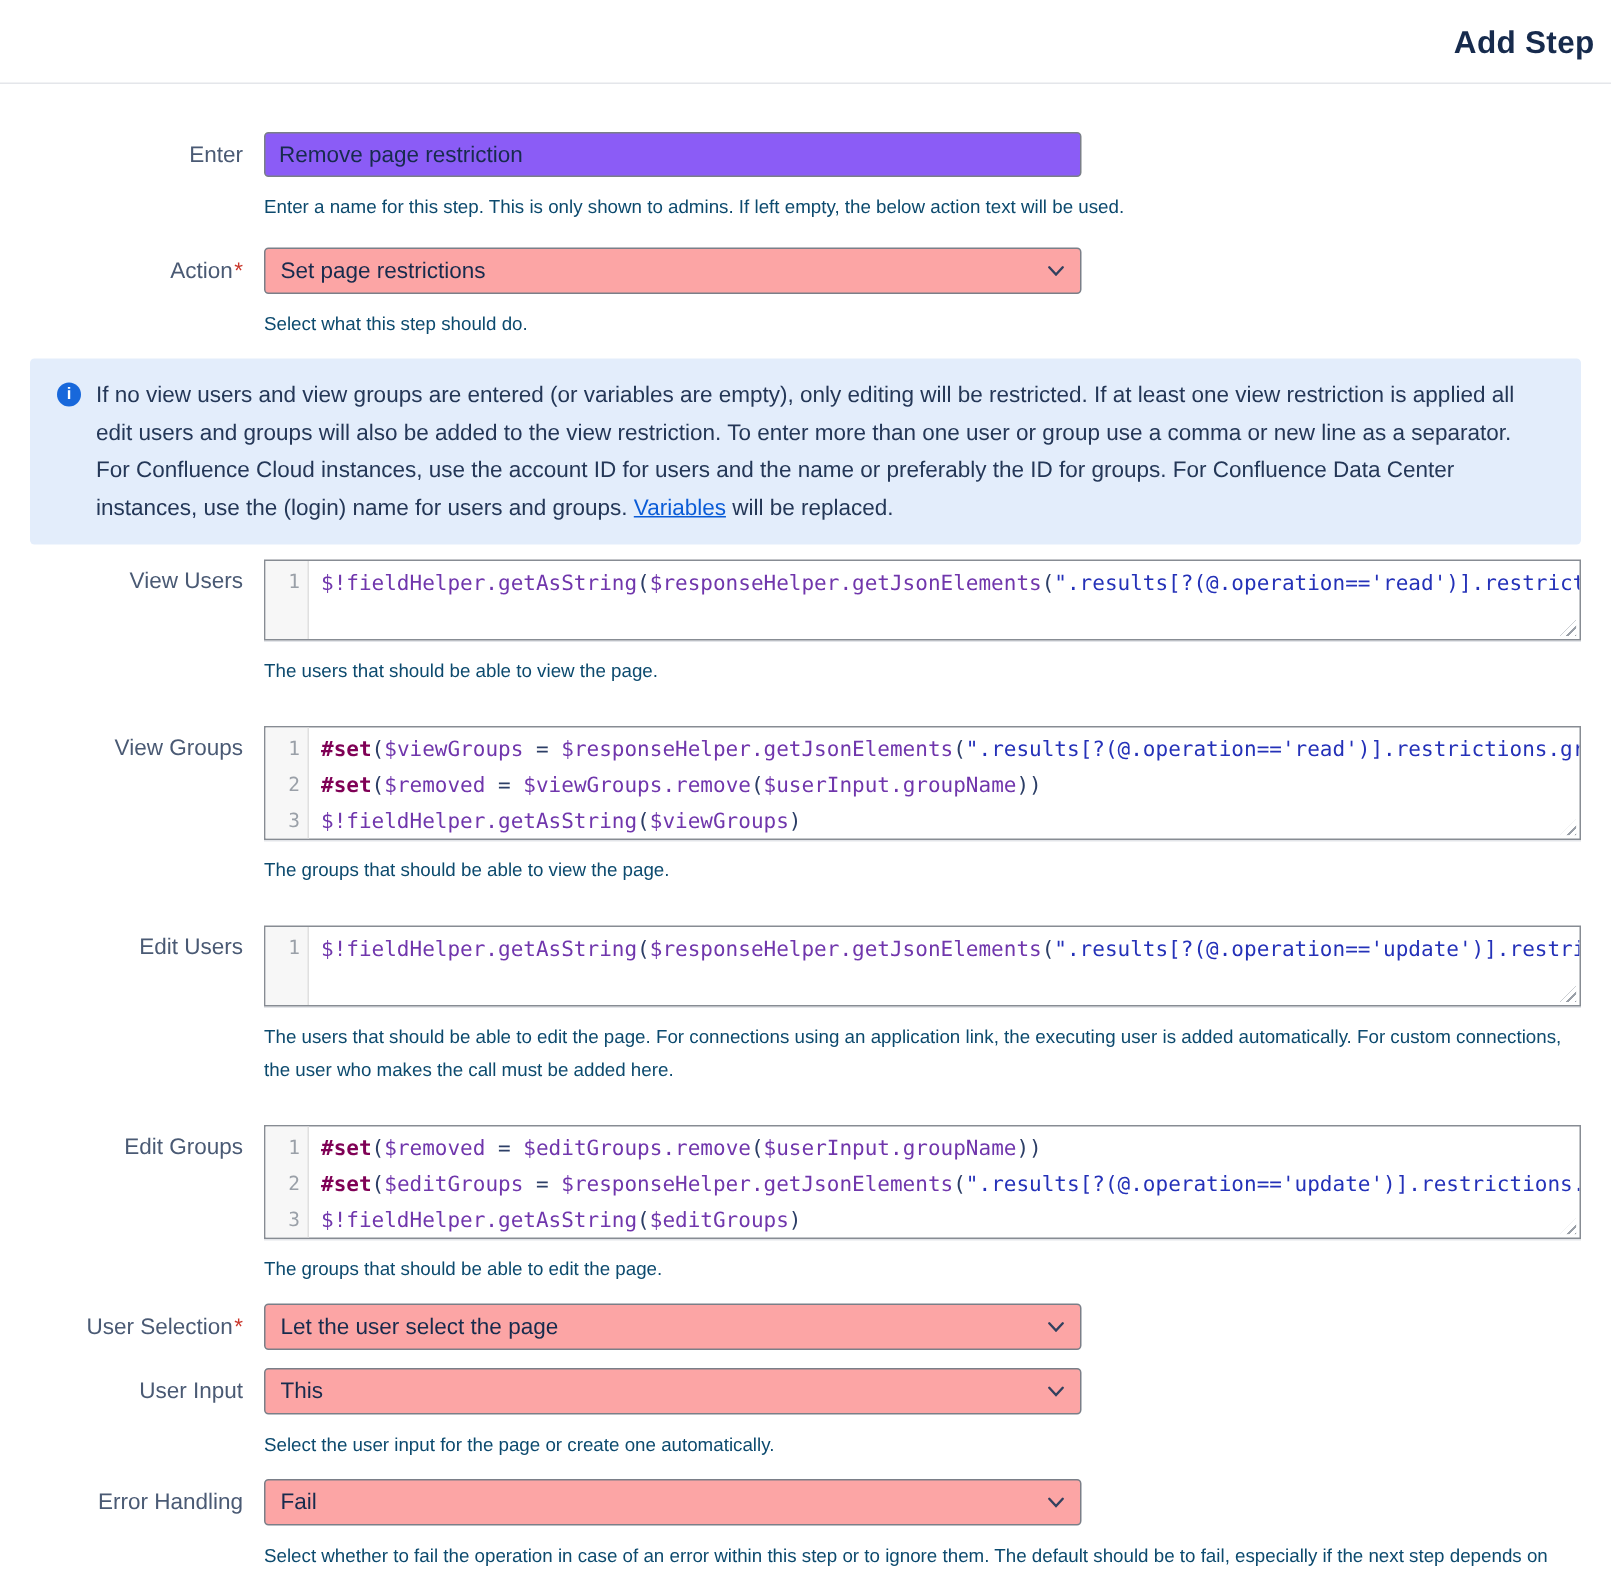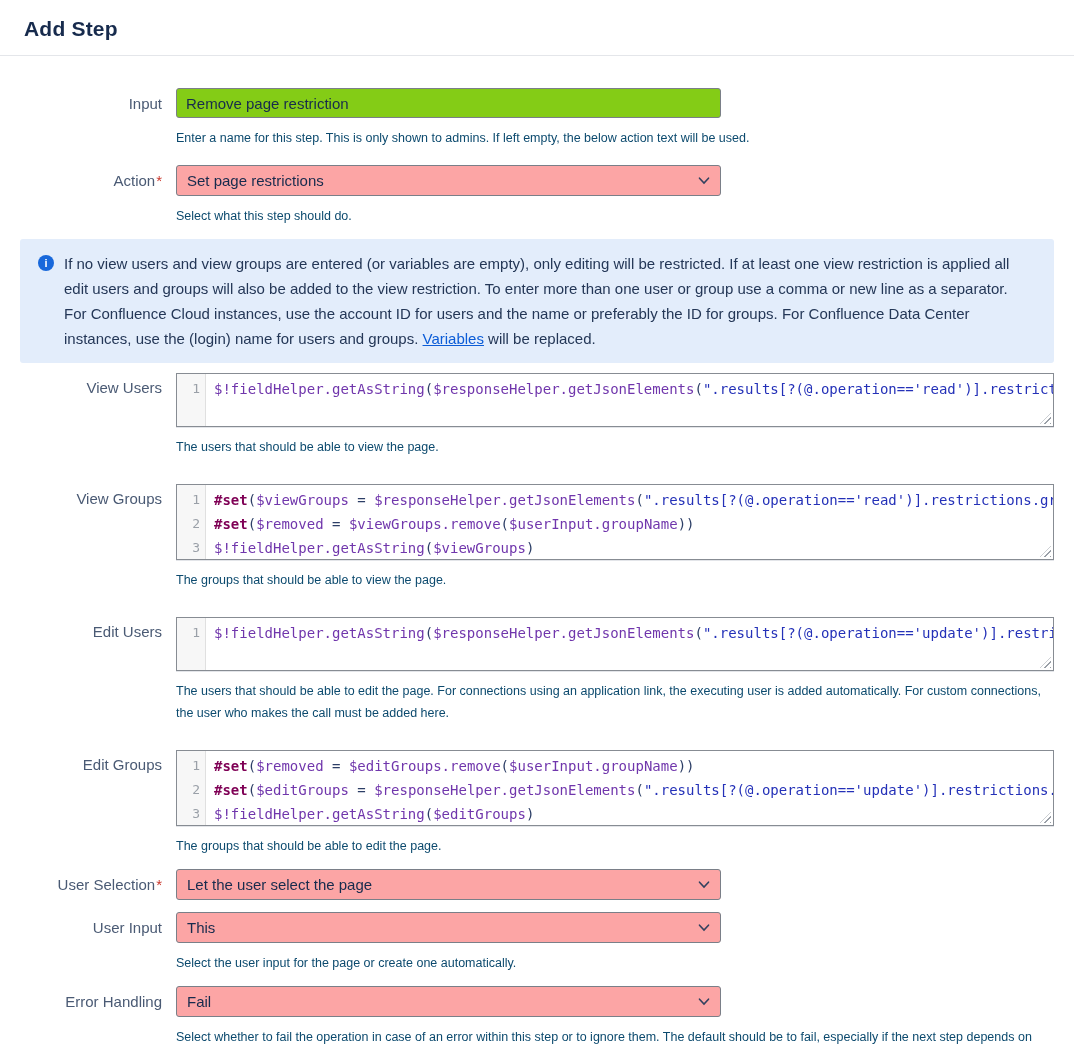--- a/index.html
+++ b/index.html
@@ -3,41 +3,41 @@
 <meta charset="utf-8">
 <style>
   * { box-sizing: border-box; margin: 0; padding: 0; }
   html, body { background: #fff; }
   body {
     width: 1074px; height: 1053px; overflow: hidden;
     font-family: "Liberation Sans", sans-serif;
     color: #172B4D;
   }
   
-  .page-header { padding: 17px 11px 14px 24px; border-bottom: 1px solid #e4e6ea; }
+  .page-header { padding: 17px 11px 14px 24px; border-bottom: 1px solid #e4e6ea; text-align: right; }
   .page-title { font-size: 21px; font-weight: 600; color: #172B4D; letter-spacing: .2px; }
 
   
   .content { padding: 32px 20px 0 20px; }
   .form-row { display: grid; grid-template-columns: 142px 1fr; column-gap: 14px; align-items: start; }
   .form-row + .form-row { margin-top: 0; }
   .row-gap-16 { margin-bottom: 16px; }
   .row-gap-12 { margin-bottom: 12px; }
   .row-gap-26 { margin-bottom: 26px; }
   .flabel {
     text-align: right; font-size: 15px; color: #4a5a74; line-height: 31px; white-space: nowrap;
   }
   .flabel .req { color: #c9372c; margin-left: 1px; }
   .flabel.top { line-height: 30px; }
 
   
   .text-input {
     width: 545px; height: 30px; border: 1px solid #7a7f88; border-radius: 3px;
     padding: 0 9px; font-size: 15px; color: #172B4D;
-    font-family: "Liberation Sans", sans-serif; background: #84cc16; outline: none;
+    font-family: "Liberation Sans", sans-serif; background: #8b5cf6; outline: none;
   }
   .select {
     width: 545px; height: 31px; border: 1px solid #7a7f88; border-radius: 3px;
     background: #fca5a5; display: flex; align-items: center; justify-content: space-between;
     padding: 0 10px; cursor: default;
   }
   .select .sel-value { font-size: 15px; color: #172B4D; }
   .select svg { flex: none; }
 
   .help {
@@ -94,21 +94,21 @@
 
 <div class="page">
 
   <div class="page-header">
     <h1 class="page-title">Add Step</h1>
   </div>
 
   <div class="content">
 
     <div class="form-row row-gap-16">
-      <div class="flabel"><span>Input</span></div>
+      <div class="flabel"><span>Enter</span></div>
       <div>
         <input class="text-input" type="text" value="Remove page restriction" style="">
         <div class="help">Enter a name for this step. This is only shown to admins. If left empty, the below action text will be used.</div>
       </div>
     </div>
 
     <div class="form-row">
       <div class="flabel"><span>Action</span><span class="req">*</span></div>
       <div>
         <div class="select">

